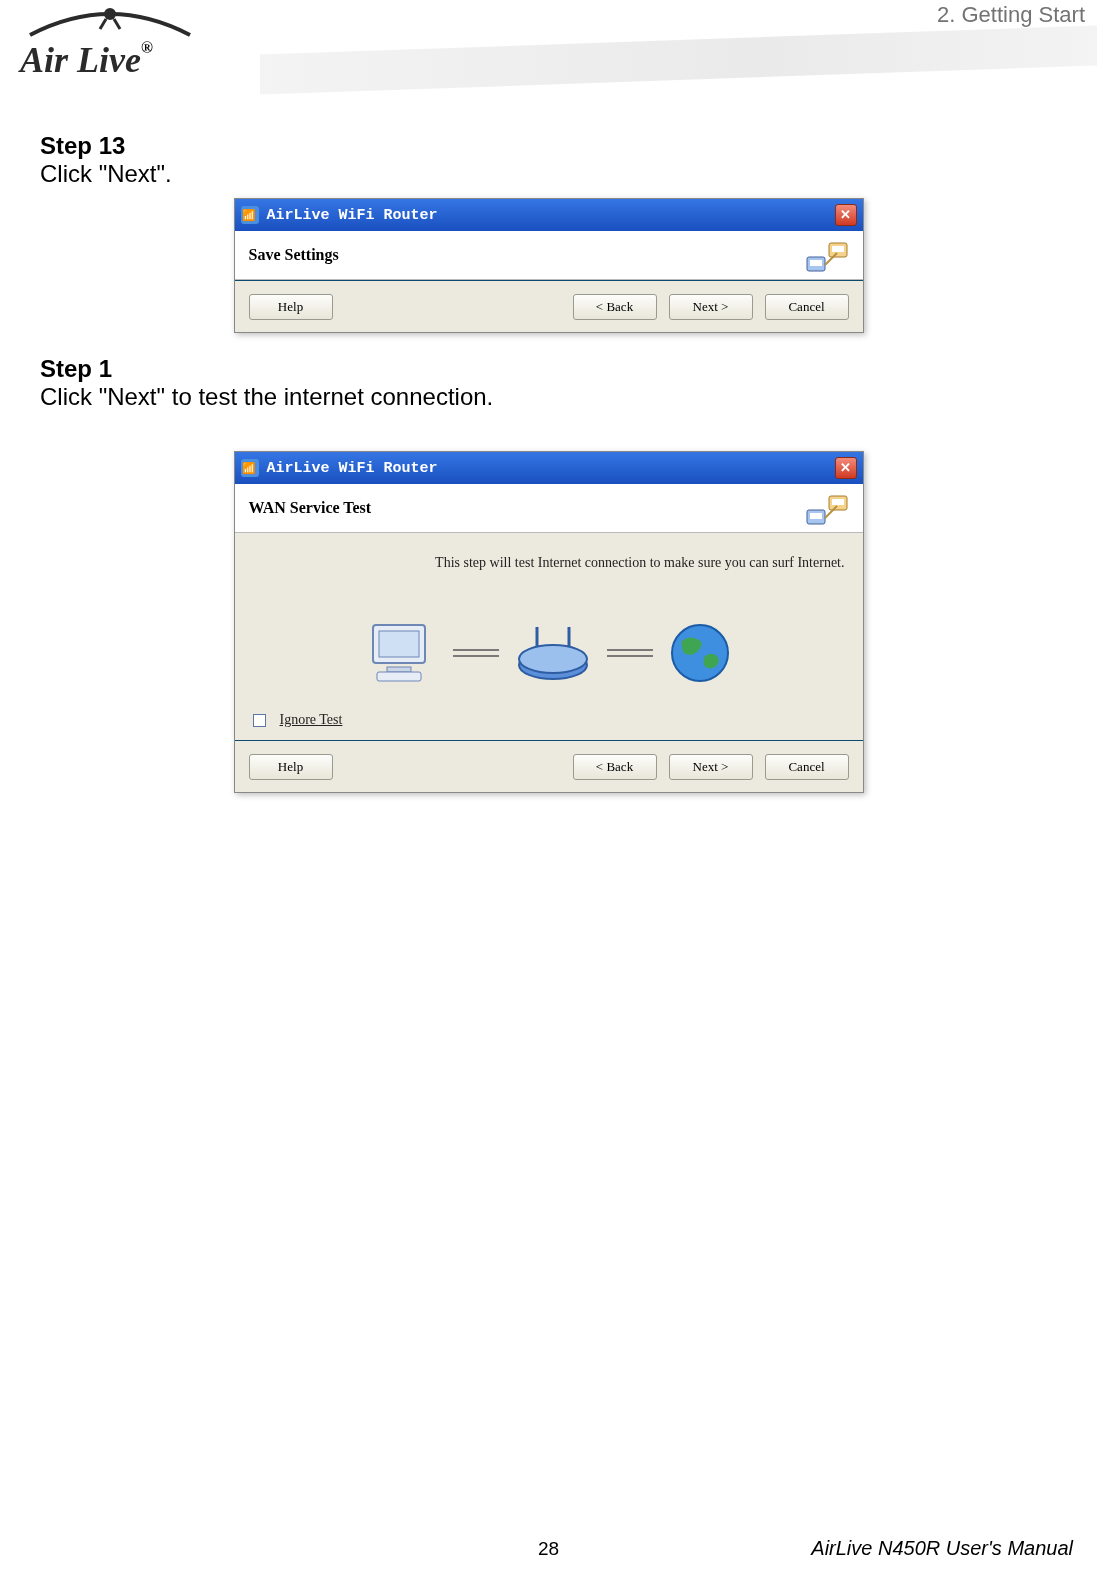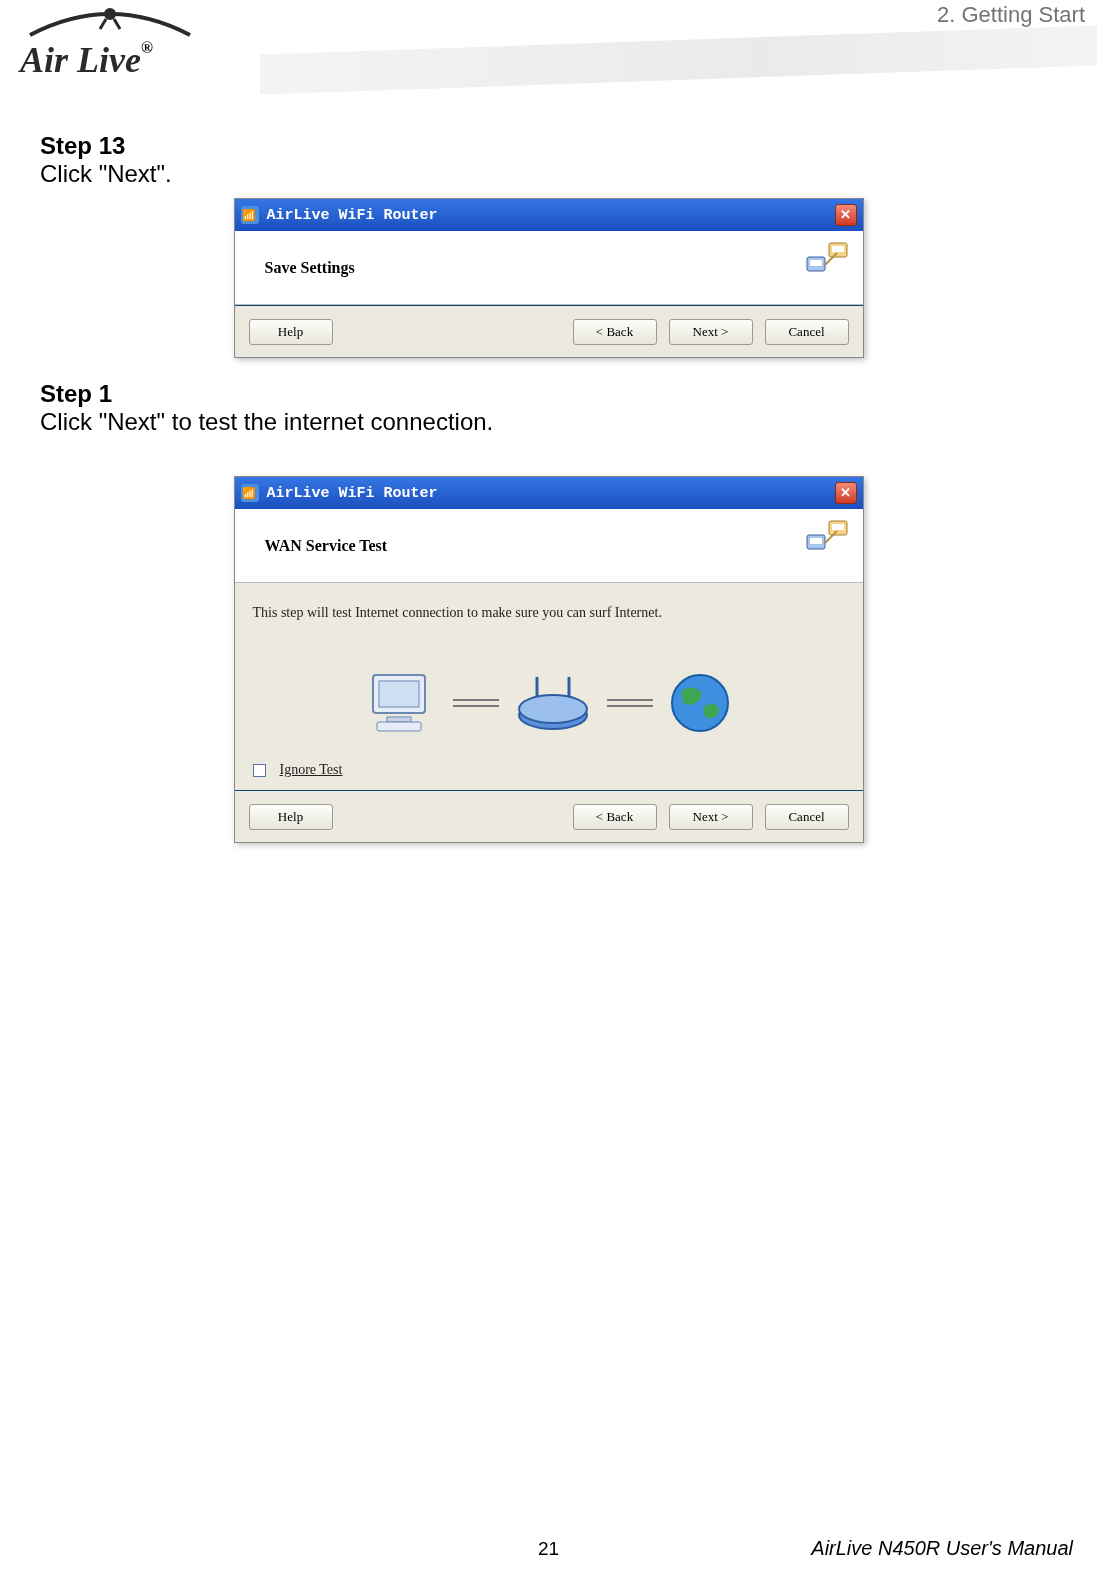--- a/index.html
+++ b/index.html
@@ -113,24 +113,24 @@
     border: 1px solid #8a2a18;
     border-radius: 3px;
     color: #fff;
     font-size: 13px;
     line-height: 20px;
     text-align: center;
     font-weight: bold;
   }
   .banner {
     background: #fff;
-    height: 74px;
-    display: flex;
-    align-items: center;
-    padding: 0 30px;
+    height: 49px;
+    display: flex;
+    align-items: center;
+    padding: 0 14px;
     position: relative;
     border-bottom: 1px solid #bbb;
   }
   .banner-title {
     font-weight: bold;
     font-family: "Times New Roman", serif;
     font-size: 16px;
   }
   .banner-icon {
     position: absolute;
@@ -141,21 +141,21 @@
   }
   .dialog-body {
     padding: 22px 18px 12px 18px;
     font-family: "Times New Roman", serif;
     font-size: 14px;
     color: #222;
     flex: 1;
     position: relative;
   }
   .dialog1 .dialog-body { height: 330px; }
-  .dialog2 .dialog-body { height: 330px; }
+  .dialog2 .dialog-body { height: 330px; text-align: right; }
   .body-line { margin-bottom: 12px; }
   .network-illustration {
     display: flex;
     align-items: center;
     justify-content: center;
     gap: 16px;
     margin-top: 50px;
     margin-bottom: 20px;
   }
   .cable {
@@ -332,15 +332,15 @@
         <div class="btn">&lt; Back</div>
         <div class="btn">Next &gt;</div>
         <div class="btn">Cancel</div>
       </div>
     </div>
   </div>
 
 </div>
 
 <div class="footer">
-  <span class="page-number">21</span>
+  <span class="page-number">28</span>
   <span class="manual-name">AirLive N450R User's Manual</span>
 </div>
 
 </body></html>

